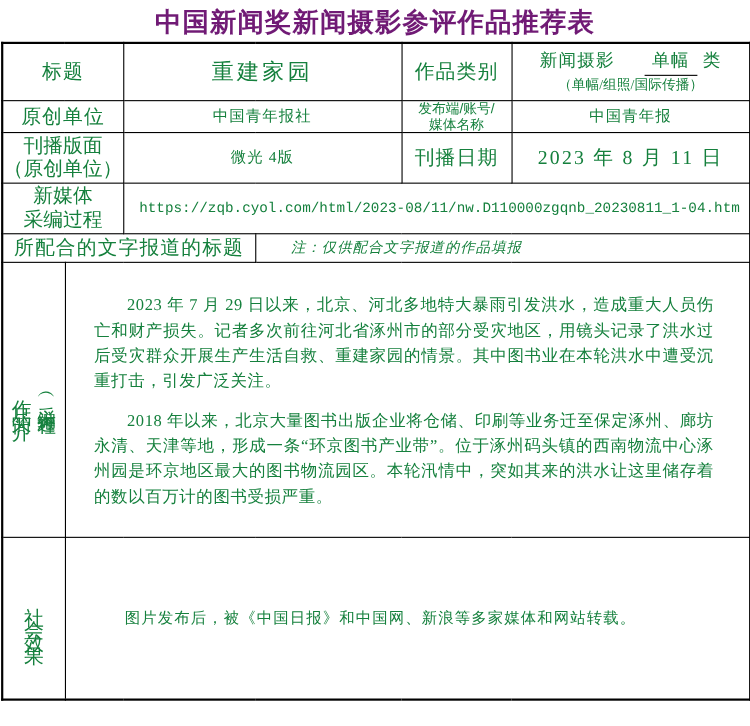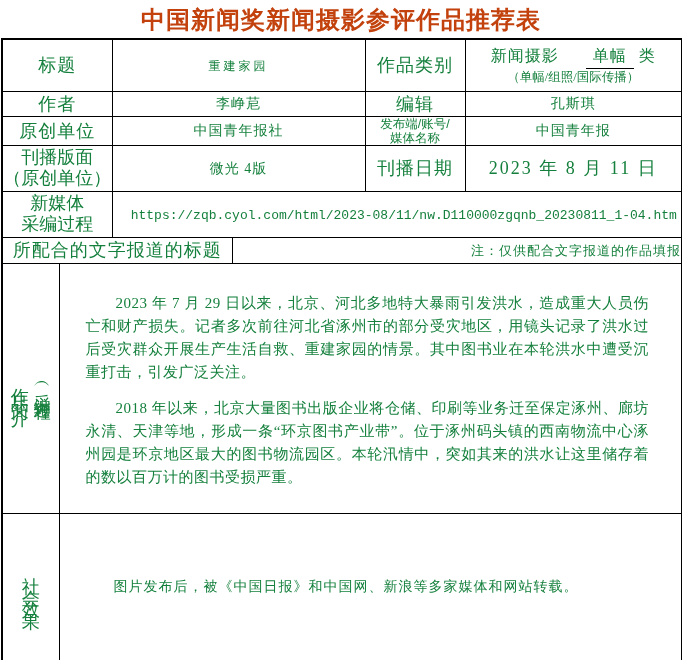--- a/index.html
+++ b/index.html
@@ -7,60 +7,60 @@
     width:682px;height:660px;
     font-family:"Liberation Serif","DejaVu Serif",serif;
     color:#151515;
     -webkit-font-smoothing:antialiased;
   }
   .page{width:682px;height:660px;background:#fff;overflow:hidden;}
   .doc-title{
     height:34px;padding-top:4px;
     text-align:center;
     font-family:"Liberation Sans","DejaVu Sans",sans-serif;
-    font-weight:bold;font-size:24px;letter-spacing:1px;color:#c2410c;
+    font-weight:bold;font-size:24px;letter-spacing:1px;color:#701a75;
   }
   table.form{
     width:680px;margin:0 1px;
     border-collapse:collapse;table-layout:fixed;
     border:2px solid #000;
   }
   td{
     border:1px solid #000;
     vertical-align:middle;
     text-align:center;
     padding:0;
     overflow:hidden;
     color:#15803d;
   }
   tr.r1{height:52px;} tr.r2{height:24px;} tr.r3{height:28px;}
   tr.r4{height:46px;} tr.r5{height:46px;} tr.r6{height:26px;}
   tr.r7{height:250px;} tr.r8{height:148px;}
   .lbl{font-size:18px;letter-spacing:1px;}
   .lbl-2line{font-size:18px;line-height:21px;}
   .val{font-size:14px;letter-spacing:1px;}
-  .val-title{font-size:12px;letter-spacing:3px;}
+  .val-title{font-size:20px;letter-spacing:3px;}
   .channel-lbl{
     font-family:"Liberation Sans","DejaVu Sans",sans-serif;
     font-size:12.5px;line-height:14px;letter-spacing:0;
   }
   .cat-line1{font-size:16px;letter-spacing:1px;line-height:24px;}
   .cat-underline{
     display:inline-block;padding:0 7px;
     border-bottom:1px solid #000;
     margin-left:22px;
   }
   .cat-line2{font-size:12.5px;line-height:17px;letter-spacing:0;}
   .date-val{font-size:18px;letter-spacing:2px;}
-  .url-cell{text-align:center;padding-left:14px;}
+  .url-cell{text-align:left;padding-left:14px;}
   .url-text{
     font-family:"Liberation Mono","DejaVu Sans Mono",monospace;
     font-size:13px;letter-spacing:0;
   }
-  .note-cell{text-align:right;padding-left:32px;}
+  .note-cell{text-align:left;padding-left:32px;font-style:italic;}
   .note-text{font-size:13px;letter-spacing:1px;}
   .vtext-wrap{
     display:flex;height:100%;width:100%;
     align-items:center;justify-content:center;
   }
   .vtext{
     writing-mode:vertical-rl;
     font-size:18px;letter-spacing:7px;line-height:22px;
   }
   .vtext-paren{
@@ -108,34 +108,20 @@
       </td>
       <td>
         <span class="lbl">作品类别</span>
       </td>
       <td>
         <div class="cat-line1"><span>新闻摄影</span> <span class="cat-underline">单幅</span> <span>类</span></div>
         <div class="cat-line2">（单幅/组照/国际传播）</div>
       </td>
     </tr>
 
-    <tr class="r2">
-      <td colspan="2">
-        <span class="lbl">作者</span>
-      </td>
-      <td colspan="2">
-        <span class="val">李峥苨</span>
-      </td>
-      <td>
-        <span class="lbl">编辑</span>
-      </td>
-      <td>
-        <span class="val">孔斯琪</span>
-      </td>
-    </tr>
 
     <tr class="r3">
       <td colspan="2">
         <span class="lbl">原创单位</span>
       </td>
       <td colspan="2">
         <span class="val">中国青年报社</span>
       </td>
       <td>
         <div class="channel-lbl">发布端/账号/</div>

